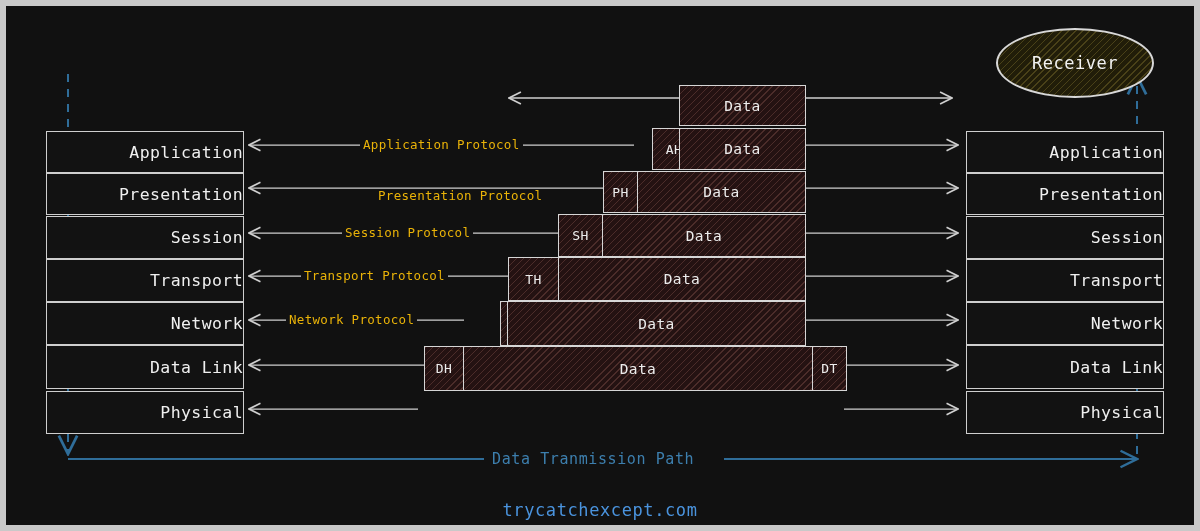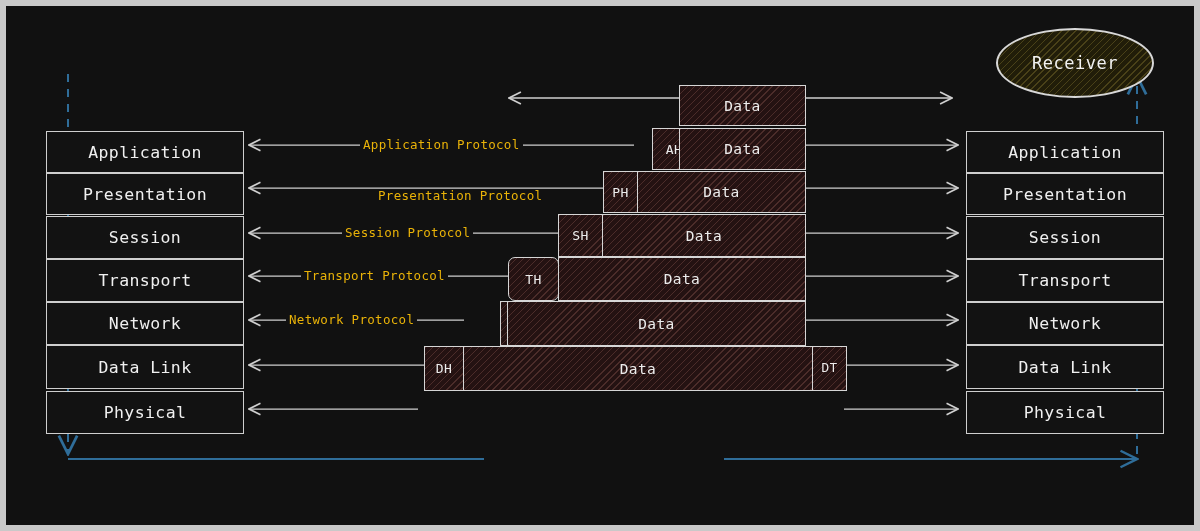--- a/index.html
+++ b/index.html
@@ -32,21 +32,21 @@
         rgba(0,0,0,0) 1px,
         rgba(0,0,0,0) 5px);
     display:flex;align-items:center;justify-content:center;
     color:#f2f2f2;font-size:17px;letter-spacing:.5px;
   }
 
   
   .layer-box{
     border:1.5px solid #cfcfcf;
     background:#121212;
-    display:flex;align-items:center;justify-content:center;
+    display:flex;align-items:center;justify-content:flex-end;
     color:#f0f0f0;font-size:16.5px;letter-spacing:.4px;
   }
 
   
   .pdu{
     border:1.5px solid #d6d6d6;
     background-color:#241212;
     background-image:repeating-linear-gradient(135deg,
         rgba(190,120,110,.26) 0px,
         rgba(190,120,110,.26) 1px,
@@ -195,47 +195,49 @@
       <span>Data</span>
       </div>
 
     <div class="abs pdu small" style="left:552px;top:208px;width:45px;height:43px;">
       <span>SH</span>
       </div>
     <div class="abs pdu" style="left:596px;top:208px;width:204px;height:43px;">
       <span>Data</span>
       </div>
 
-    <div class="abs pdu small" style="left:502px;top:251px;width:51px;height:44px;border-radius:7px;">
+    <div class="abs pdu small" style="left:502px;top:251px;width:51px;height:44px;">
       <span>TH</span>
       </div>
     <div class="abs pdu" style="left:552px;top:251px;width:248px;height:44px;">
       <span>Data</span>
       </div>
 
     <div class="abs pdu small" style="left:458px;top:295px;width:44px;height:45px;margin-left:36px;">
       <span>NH</span>
       </div>
     <div class="abs pdu" style="left:501px;top:295px;width:299px;height:45px;">
       <span>Data</span>
       </div>
 
     <div class="abs pdu small" style="left:418px;top:340px;width:40px;height:45px;">
       <span>DH</span>
       </div>
     <div class="abs pdu" style="left:457px;top:340px;width:350px;height:45px;">
       <span>Data</span>
       </div>
-    <div class="abs pdu small" style="left:806px;top:340px;width:35px;height:45px;font-family:Liberation Mono, monospace;">
+    <div class="abs pdu small" style="left:806px;top:340px;width:35px;height:45px;">
       <span>DT</span>
       </div>
 
 
     <div class="abs proto-label" style="left:354px;top:133px;">Application Protocol</div>
     <div class="abs proto-label" style="left:333px;top:184px;margin-left:36px;">Presentation Protocol</div>
     <div class="abs proto-label" style="left:336px;top:221px;">Session Protocol</div>
     <div class="abs proto-label" style="left:295px;top:264px;">Transport Protocol</div>
     <div class="abs proto-label" style="left:280px;top:308px;">Network Protocol</div>
 
-
+    <div class="abs path-label" style="left:482px;top:444px;">Data Tranmission Path</div>
+
+    <div class="abs watermark" style="left:0;top:494px;width:1188px;text-align:center;">trycatchexcept.com</div>
 
   </div>
 </div>
 
 </body></html>

